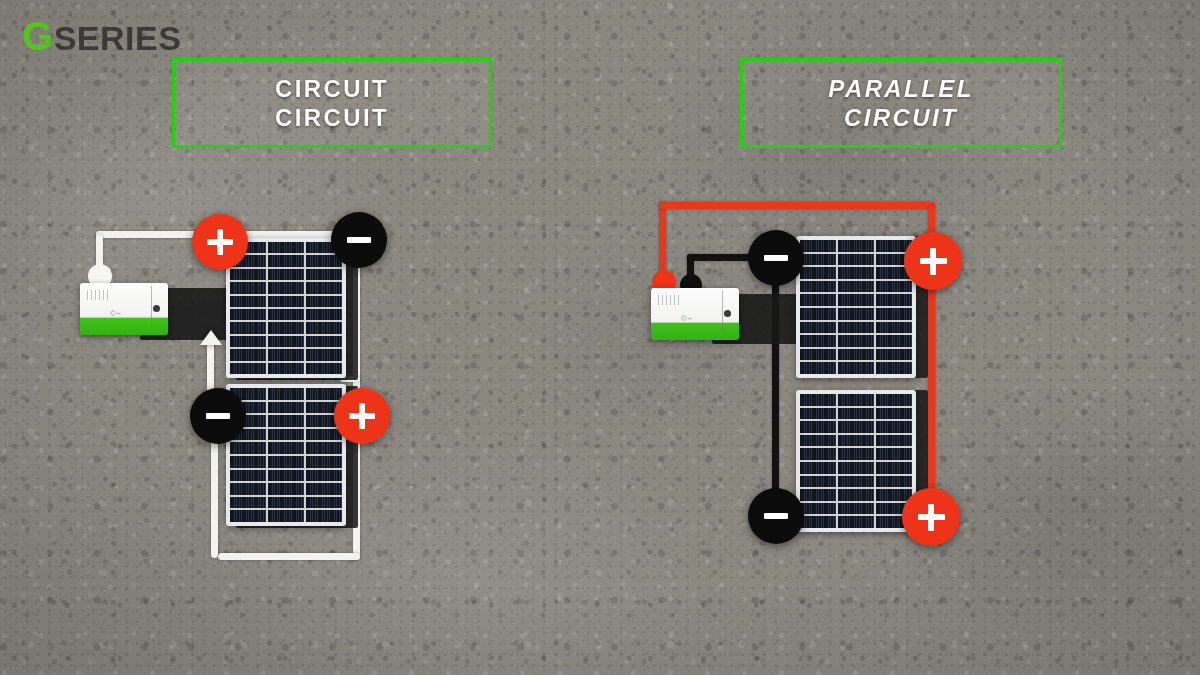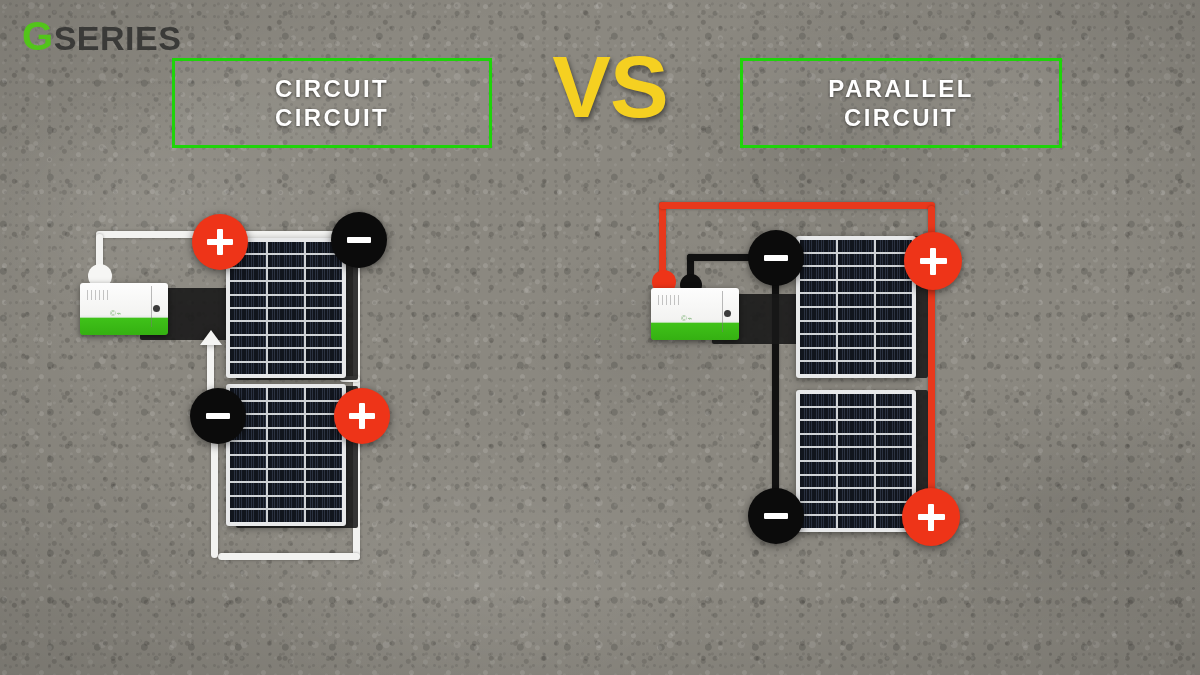--- a/index.html
+++ b/index.html
@@ -85,21 +85,21 @@
   .title-box {
     position: absolute;
     border: 3px solid #1fd40a;
     display: flex;
     flex-direction: column;
     align-items: center;
     justify-content: center;
     background: rgba(255,255,255,0.045);
   }
   #series-box   { left: 172px; top: 58px;  width: 320px; height: 90px; }
-  #parallel-box { left: 740px; top: 58px;  width: 322px; height: 90px; }
+  #parallel-box { left: 740px; top: 58px;  width: 322px; height: 90px; font-style: italic; }
   .title-line {
     color: #ffffff;
     font-weight: bold;
     font-size: 24px;
     letter-spacing: 2.4px;
     line-height: 1.22;
     text-shadow: 0 1px 3px rgba(0,0,0,0.55);
     font-family: "Liberation Sans", sans-serif;
   }
 
@@ -255,21 +255,20 @@
 
   <div id="logo">
     <span class="g">G</span><span class="rest">SERIES</span>
   </div>
 
   <div class="title-box" id="series-box">
     <div class="title-line">CIRCUIT</div>
     <div class="title-line">CIRCUIT</div>
   </div>
 
-  <div id="vs">VS</div>
 
   <div class="title-box" id="parallel-box">
     <div class="title-line">PARALLEL</div>
     <div class="title-line">CIRCUIT</div>
   </div>
 
   <div>
 
     <div class="wire wire-white" style="left:96px; top:231px; width:124px; height:7px; border-radius:3px;"></div>
 

